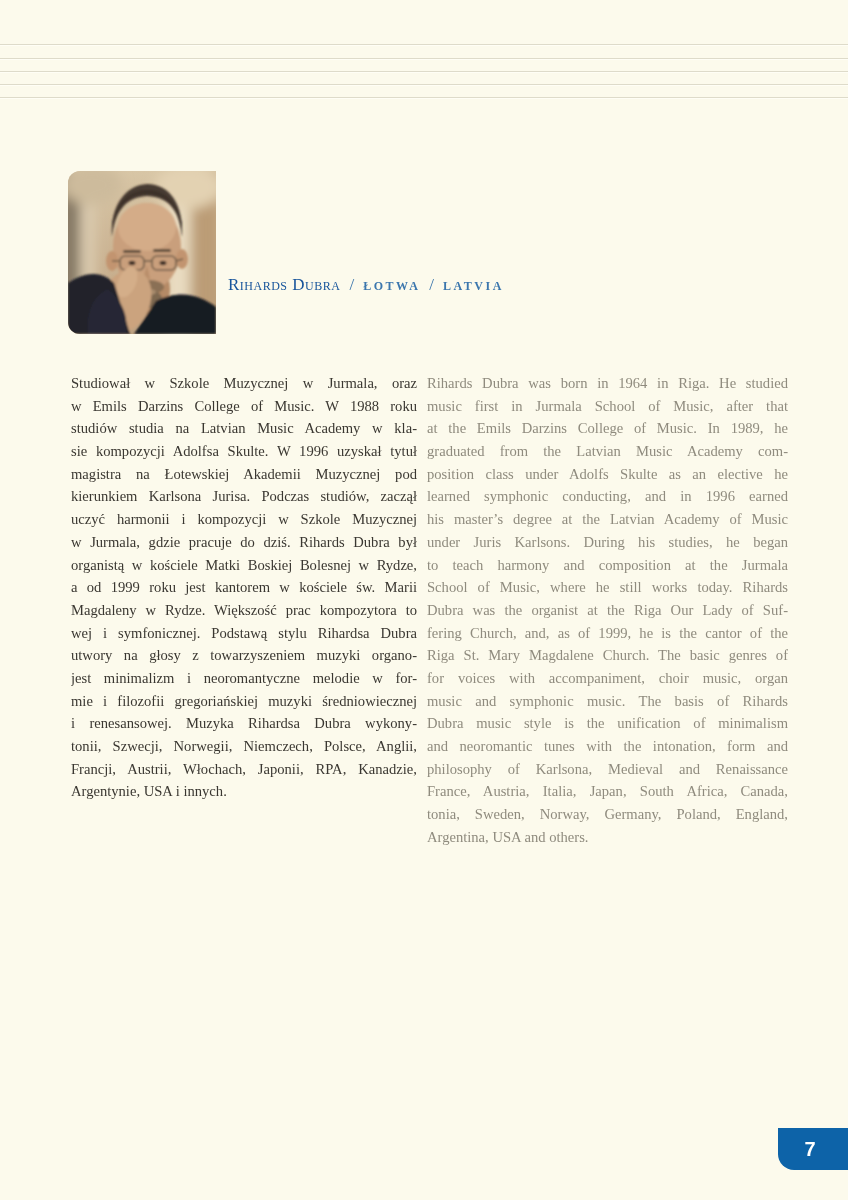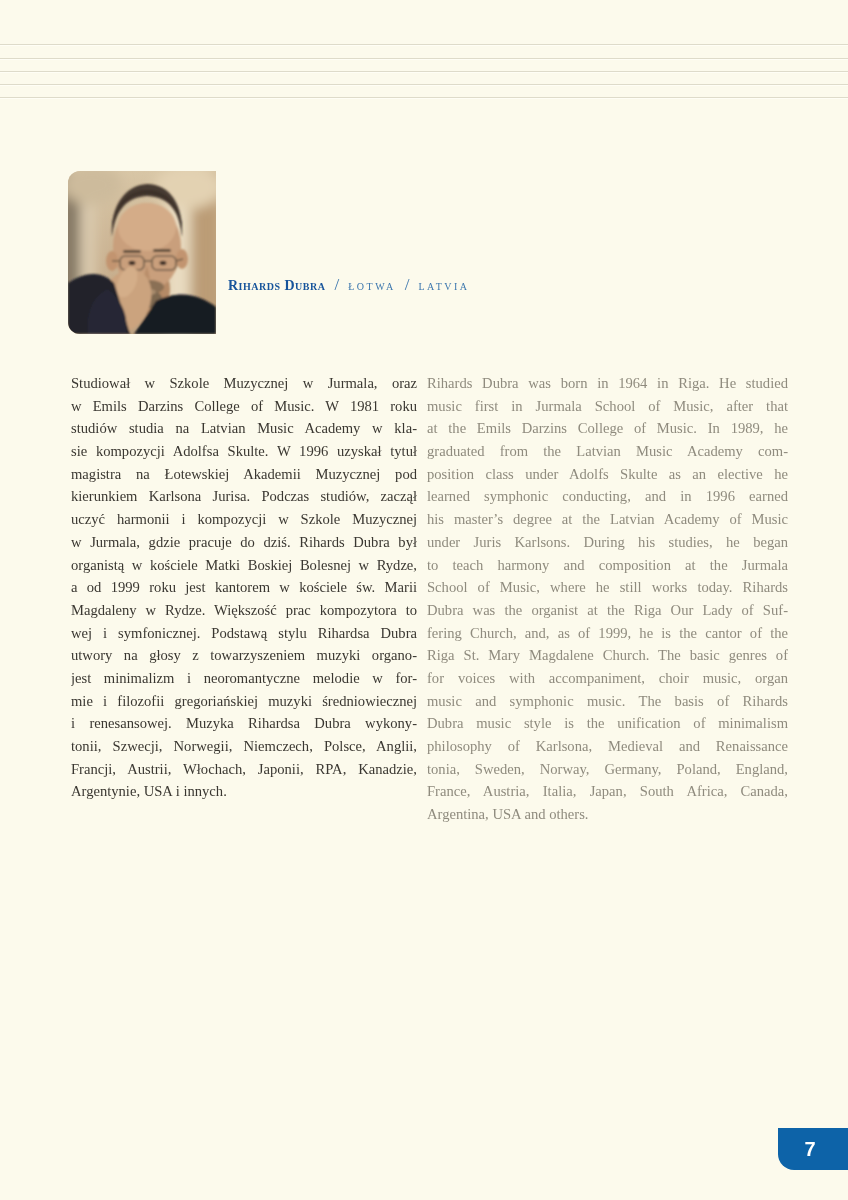--- a/index.html
+++ b/index.html
@@ -41,29 +41,29 @@
   }
   .photo svg{display:block;width:100%;height:100%;}
 
   
   .title-line{
     position:absolute;left:228px;top:275px;width:560px;height:24px;
     white-space:nowrap;
     font-variant:small-caps;
   }
   .title-line .name{
-    font-weight:700;font-size:14px;color:var(--name-blue);
+    font-weight:400;font-size:17px;color:var(--name-blue);
     letter-spacing:0.5px;
   }
   .title-line .sep{
     font-weight:400;font-size:17px;color:var(--country-blue);
     margin:0 5px;
   }
   .title-line .country{
-    font-weight:400;font-size:14px;color:var(--country-blue);
+    font-weight:700;font-size:17px;color:var(--country-blue);
     letter-spacing:2.5px;
   }
 
   
   .columns{position:absolute;left:71px;top:356px;}
   .col{position:absolute;top:16px;}
   .col-pl{left:0;width:346px;color:var(--polish-text);}
   .col-en{left:356px;width:361px;color:var(--english-text);}
   .tline{
     font-size:14.6px;
@@ -171,21 +171,21 @@
     <span class="name">Rihards Dubra</span>
     <span class="sep">/</span>
     <span class="country">łotwa</span>
     <span class="sep">/</span>
     <span class="country">latvia</span>
   </div>
 
   <div class="columns">
     <div class="col col-pl">
         <div class="tline">Studiował w Szkole Muzycznej w Jurmala, oraz</div>
-        <div class="tline">w Emils Darzins College of Music. W 1981 roku</div>
+        <div class="tline">w Emils Darzins College of Music. W 1988 roku</div>
         <div class="tline">studiów studia na Latvian Music Academy w kla-</div>
         <div class="tline">sie kompozycji Adolfsa Skulte. W 1996 uzyskał tytuł</div>
         <div class="tline">magistra na Łotewskiej Akademii Muzycznej pod</div>
         <div class="tline">kierunkiem Karlsona Jurisa. Podczas studiów, zaczął</div>
         <div class="tline">uczyć harmonii i kompozycji w Szkole Muzycznej</div>
         <div class="tline">w Jurmala, gdzie pracuje do dziś. Rihards Dubra był</div>
         <div class="tline">organistą w kościele Matki Boskiej Bolesnej w Rydze,</div>
         <div class="tline">a od 1999 roku jest kantorem w kościele św. Marii</div>
         <div class="tline">Magdaleny w Rydze. Większość prac kompozytora to</div>
         <div class="tline">wej i symfonicznej. Podstawą stylu Rihardsa Dubra</div>
@@ -207,23 +207,24 @@
         <div class="tline">his master’s degree at the Latvian Academy of Music</div>
         <div class="tline">under Juris Karlsons. During his studies, he began</div>
         <div class="tline">to teach harmony and composition at the Jurmala</div>
         <div class="tline">School of Music, where he still works today. Rihards</div>
         <div class="tline">Dubra was the organist at the Riga Our Lady of Suf-</div>
         <div class="tline">fering Church, and, as of 1999, he is the cantor of the</div>
         <div class="tline">Riga St. Mary Magdalene Church. The basic genres of</div>
         <div class="tline">for voices with accompaniment, choir music, organ</div>
         <div class="tline">music and symphonic music. The basis of Rihards</div>
         <div class="tline">Dubra music style is the unification of minimalism</div>
+        <div class="tline">and neoromantic tunes with the intonation, form and</div>
         <div class="tline">philosophy of Karlsona, Medieval and Renaissance</div>
+        <div class="tline">France, Austria, Italia, Japan, South Africa, Canada,</div>
         <div class="tline">tonia, Sweden, Norway, Germany, Poland, England,</div>
-        <div class="tline">France, Austria, Italia, Japan, South Africa, Canada,</div>
         <div class="tline last">Argentina, USA and others.</div>
       </div>
   </div>
 
   <div class="page-number">
     <span>7</span>
   </div>
 
 </div>
 

